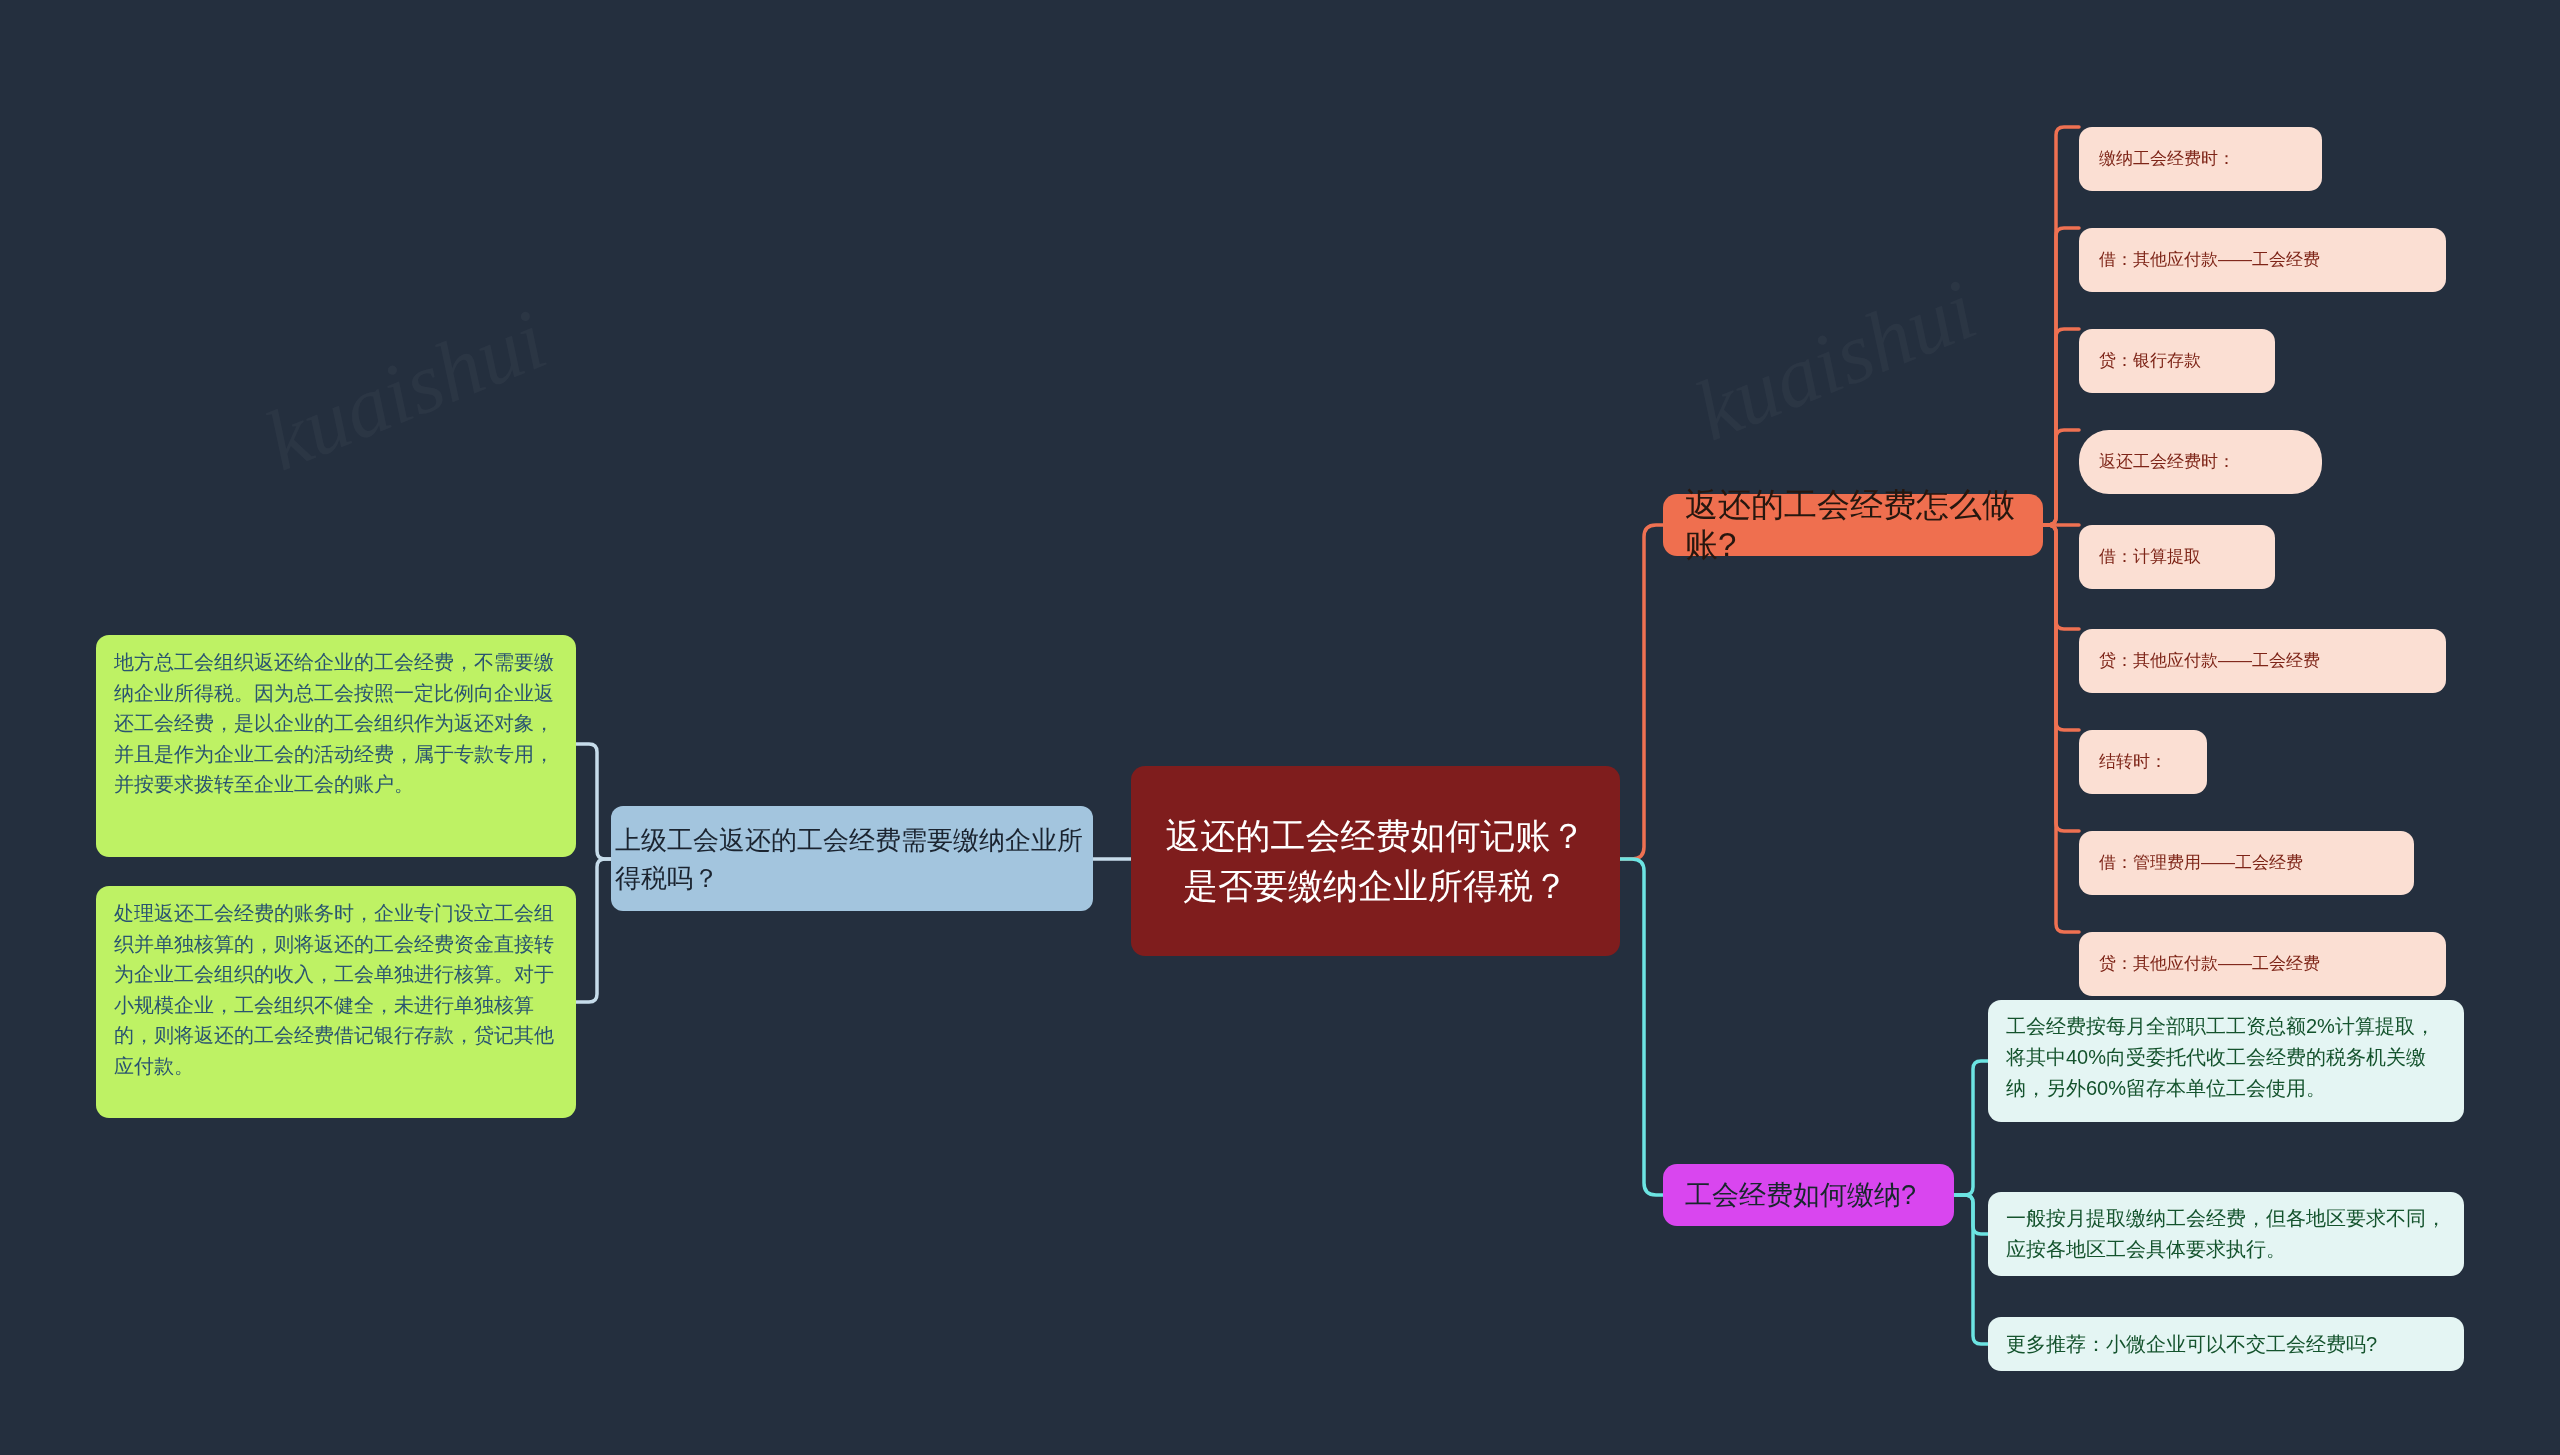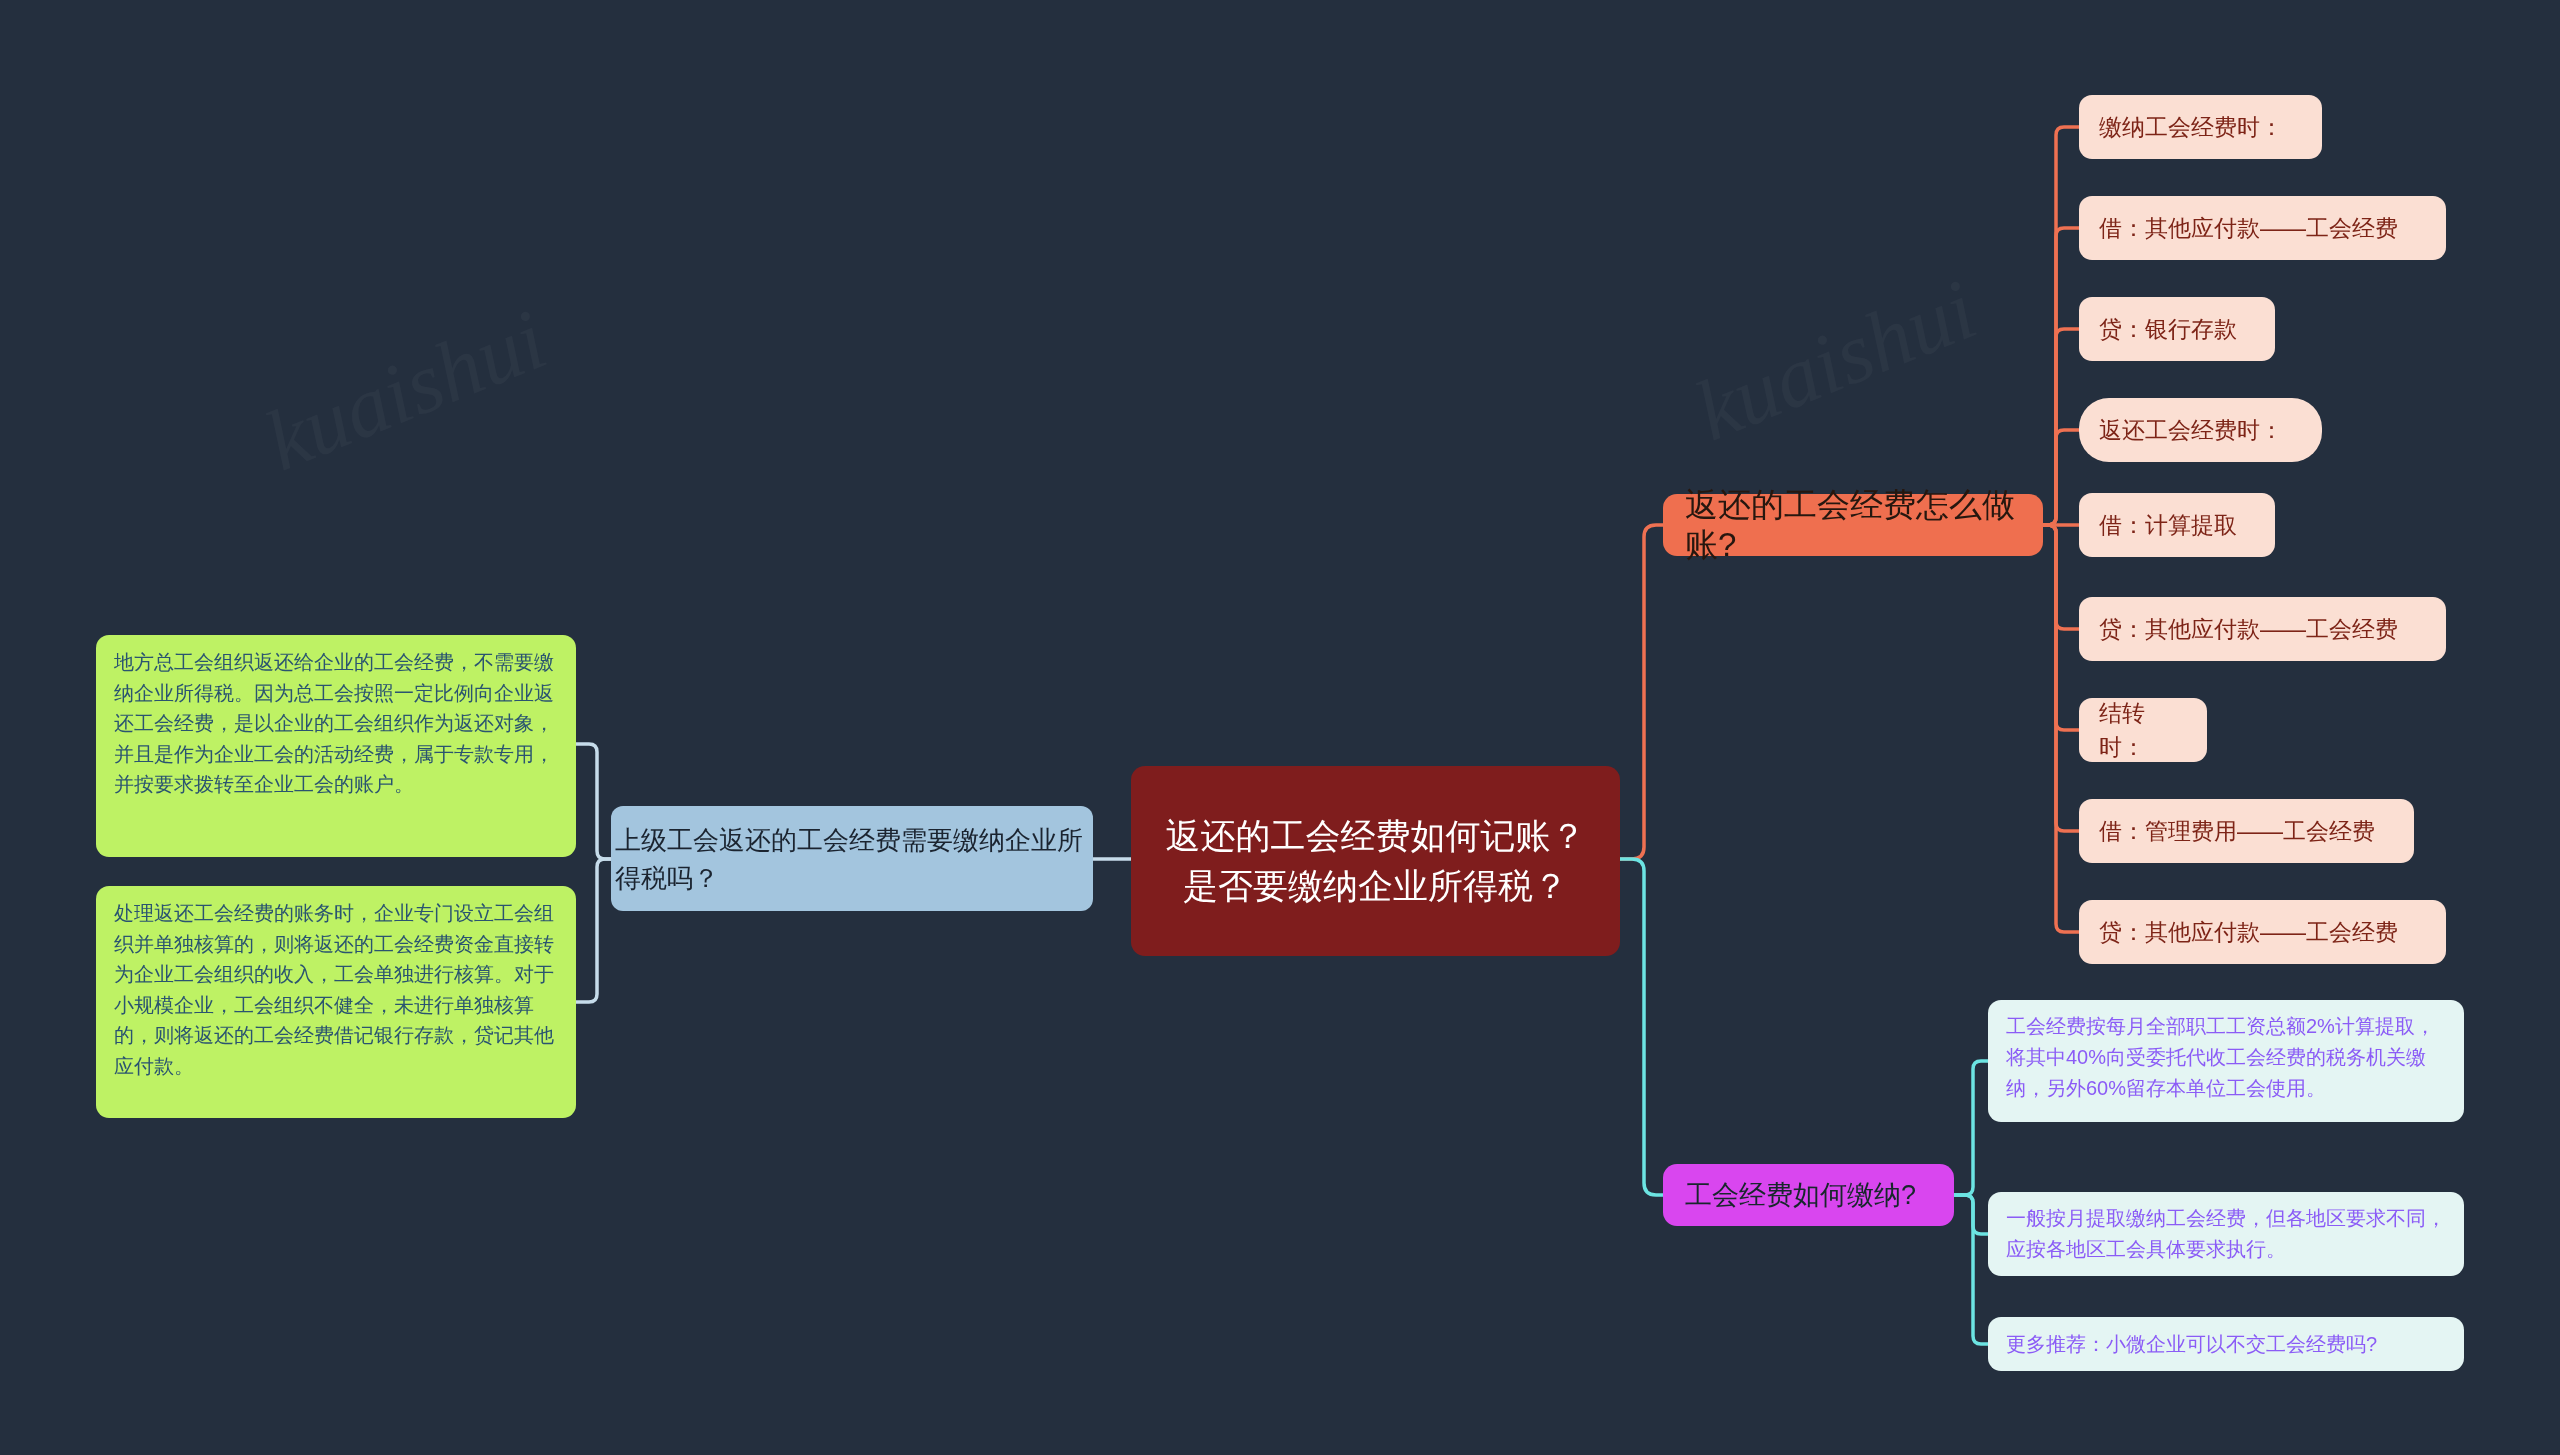--- a/index.html
+++ b/index.html
@@ -108,32 +108,33 @@
     padding: 0 22px;
     border-radius: 14px;
   }
 
   
   .leaf-orange {
     left: 2079px;
     height: 64px;
     background: #fbdfd3;
     color: #7d2417;
-    font-size: 23px;
+    font-size: 17px;
     line-height: 34px;
     padding: 0 20px;
     border-radius: 13px;
+    margin-top: 32px;
   }
 
   
   .leaf-teal {
     left: 1988px;
     width: 476px;
     background: #e4f5f3;
-    color: #8b5cf6;
+    color: #14532d;
     font-size: 20px;
     line-height: 31px;
     padding: 11px 18px;
     align-items: flex-start;
     border-radius: 13px;
   }
   .leaf-teal-1 { top: 1000px; height: 122px; }
   .leaf-teal-2 { top: 1192px; height: 84px; }
   .leaf-teal-3 { top: 1317px; height: 54px; align-items: center; padding-top: 0; padding-bottom: 0; }
 

